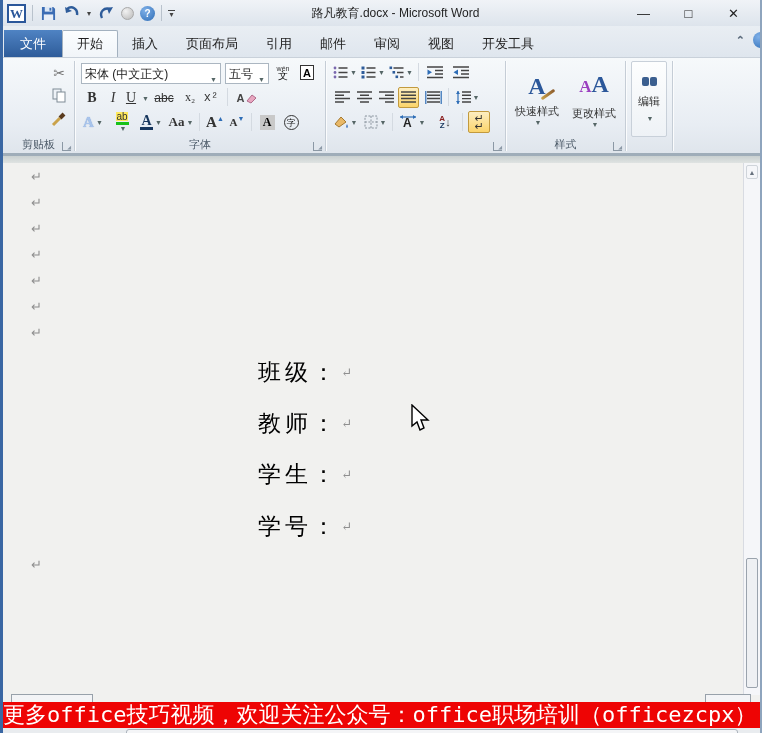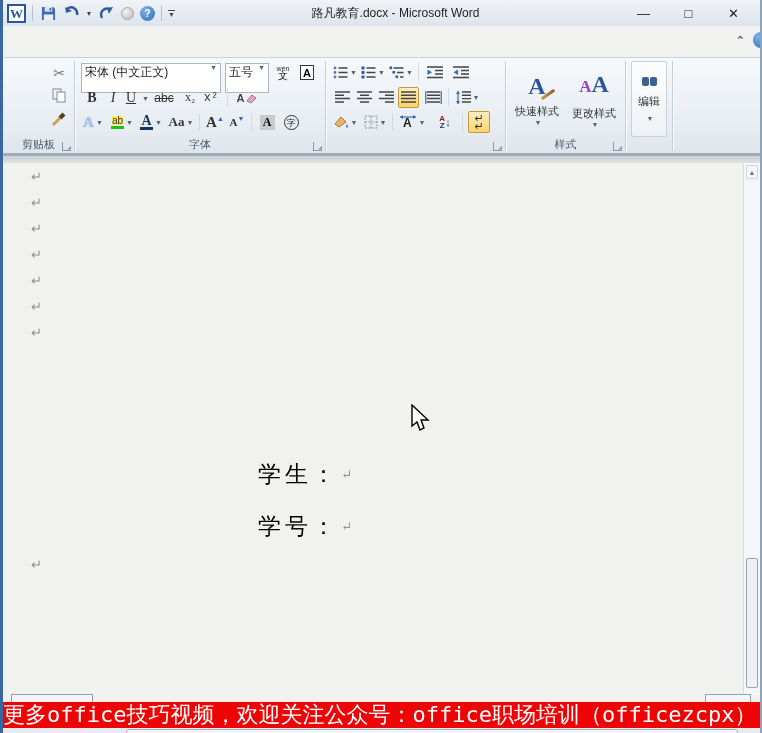--- a/index.html
+++ b/index.html
@@ -44,22 +44,22 @@
     background:linear-gradient(#f6f9fb,#e8edf3 70%,#dfe5ec); border-top:1px solid #c9d1da; }
   .gsep { position:absolute; top:3px; width:1px; height:90px; background:#c5cdd6; box-shadow:1px 0 0 #fbfcfd; }
   .group-label { position:absolute; bottom:2px; font-size:11px; color:#4c5a68; width:100%; text-align:center; }
   .launcher { position:absolute; bottom:3px; right:3px; width:9px; height:9px;
     border-left:1px solid #8b98a5; border-bottom:1px solid #8b98a5; }
   .launcher::after { content:"◢"; position:absolute; right:0px; bottom:0px; font-size:5px; color:#8b98a5; }
   .group { position:absolute; top:0; height:96px; }
   .rbtn { position:absolute; display:flex; align-items:center; justify-content:center; font-size:12px; color:#333; }
   .dd { font-size:7px; color:#566; margin-left:2px; }
   .hl { background:linear-gradient(#fdeec1,#fbd46b); border:1px solid #c29a3e; border-radius:2px; }
-  .combo { position:absolute; background:#fff; border:1px solid #abb6c1; height:30px; display:flex;
-    align-items:flex-start; font-size:12px; color:#222; padding:0 3px; }
+  .combo { position:absolute; background:#fff; border:1px solid #abb6c1; height:21px; display:flex;
+    align-items:flex-end; font-size:12px; color:#222; padding:0 3px; }
   .combo .dd { margin-left:auto; }
   .minisep { position:absolute; width:1px; height:18px; background:#d4dae1; }
   .letterA-eff { color:#a8c4ec; font-weight:bold; font-size:15px; font-family:"Liberation Serif",serif; text-shadow:0 0 1px #6d96cf; }
   .fontA { color:#17365d; font-weight:bold; font-size:14px; font-family:"Liberation Serif",serif; line-height:11px; }
   .colorbar { width:13px; height:3px; margin-top:1px; }
   .stackicon { display:flex; flex-direction:column; align-items:center; }
   .shadeA { width:15px; height:15px; background:#c9c9c9; color:#000; font-weight:bold; font-size:12px;
     text-align:center; line-height:15px; font-family:"Liberation Serif",serif; }
   .encircle { width:15px; height:15px; border:1px solid #333; border-radius:50%; font-size:9px; text-align:center;
     line-height:14px; color:#222; }
@@ -150,20 +150,31 @@
       </div>
     </div>
     <div class="title-text">路凡教育.docx - Microsoft Word</div>
     <div class="winbtns">
       <div class="winbtn">—</div>
       <div class="winbtn">□</div>
       <div class="winbtn">✕</div>
     </div>
   </div>
 
+  <div class="tabrow">
+    <div class="tab file">文件</div>
+    <div class="tab active">开始</div>
+    <div class="tab">插入</div>
+    <div class="tab">页面布局</div>
+    <div class="tab">引用</div>
+    <div class="tab">邮件</div>
+    <div class="tab">审阅</div>
+    <div class="tab">视图</div>
+    <div class="tab">开发工具</div>
+  </div>
   <div class="ribbon-right">
     <span class="collapse-caret">⌃</span>
     <div class="help-cut"></div>
   </div>
 
   <div class="ribbon">
 
     <div class="group" style="left:0;width:71px;">
       <div class="rbtn" style="left:46px;top:6px;width:20px;height:18px;">
         <span style="color:#777;font-size:14px;">✂</span>
@@ -216,21 +227,21 @@
         <span style="font-size:11px;font-weight:bold;color:#444;">A</span>
         <svg width="12" height="12" viewBox="0 0 12 12" style="margin-left:1px;">
             <path d="M2 9 L7 3 L11 6 L6 11 z" fill="#e8a7c0" stroke="#b06a8a"></path>
           </svg>
       </div>
 
       <div class="rbtn" style="left:6px;top:54px;width:24px;height:20px;">
         <span class="letterA-eff">A</span>
           <span class="dd">▼</span>
       </div>
-      <div class="rbtn" style="left:33px;top:54px;width:28px;height:20px;">
+      <div class="rbtn" style="left:33px;top:54px;width:28px;height:20px;flex-direction:column;">
         <span class="stackicon">
           <span style="font-size:10px;background:#ffe95e;line-height:9px;">ab</span>
           <span class="colorbar" style="background:#19c119;"></span>
         </span>
           <span class="dd">▼</span>
       </div>
       <div class="rbtn" style="left:64px;top:54px;width:24px;height:20px;">
         <span class="stackicon">
           <span class="fontA">A</span>
           <span class="colorbar" style="background:#17365d;"></span>
@@ -414,20 +425,26 @@
 
   <div class="page">
     <span class="pmark" style="left:28px;top:6px;">↵</span>
     <span class="pmark" style="left:28px;top:32px;">↵</span>
     <span class="pmark" style="left:28px;top:58px;">↵</span>
     <span class="pmark" style="left:28px;top:84px;">↵</span>
     <span class="pmark" style="left:28px;top:110px;">↵</span>
     <span class="pmark" style="left:28px;top:136px;">↵</span>
     <span class="pmark" style="left:28px;top:162px;">↵</span>
 
+    <div class="docline" style="top:194px;">
+      <span>班级：</span><span class="pmark">↵</span>
+    </div>
+    <div class="docline" style="top:245px;">
+      <span>教师：</span><span class="pmark">↵</span>
+    </div>
     <div class="docline" style="top:296px;">
       <span>学生：</span><span class="pmark">↵</span>
     </div>
     <div class="docline" style="top:348px;">
       <span>学号：</span><span class="pmark">↵</span>
     </div>
 
     <span class="pmark" style="left:28px;top:394px;">↵</span>
   </div>
 

